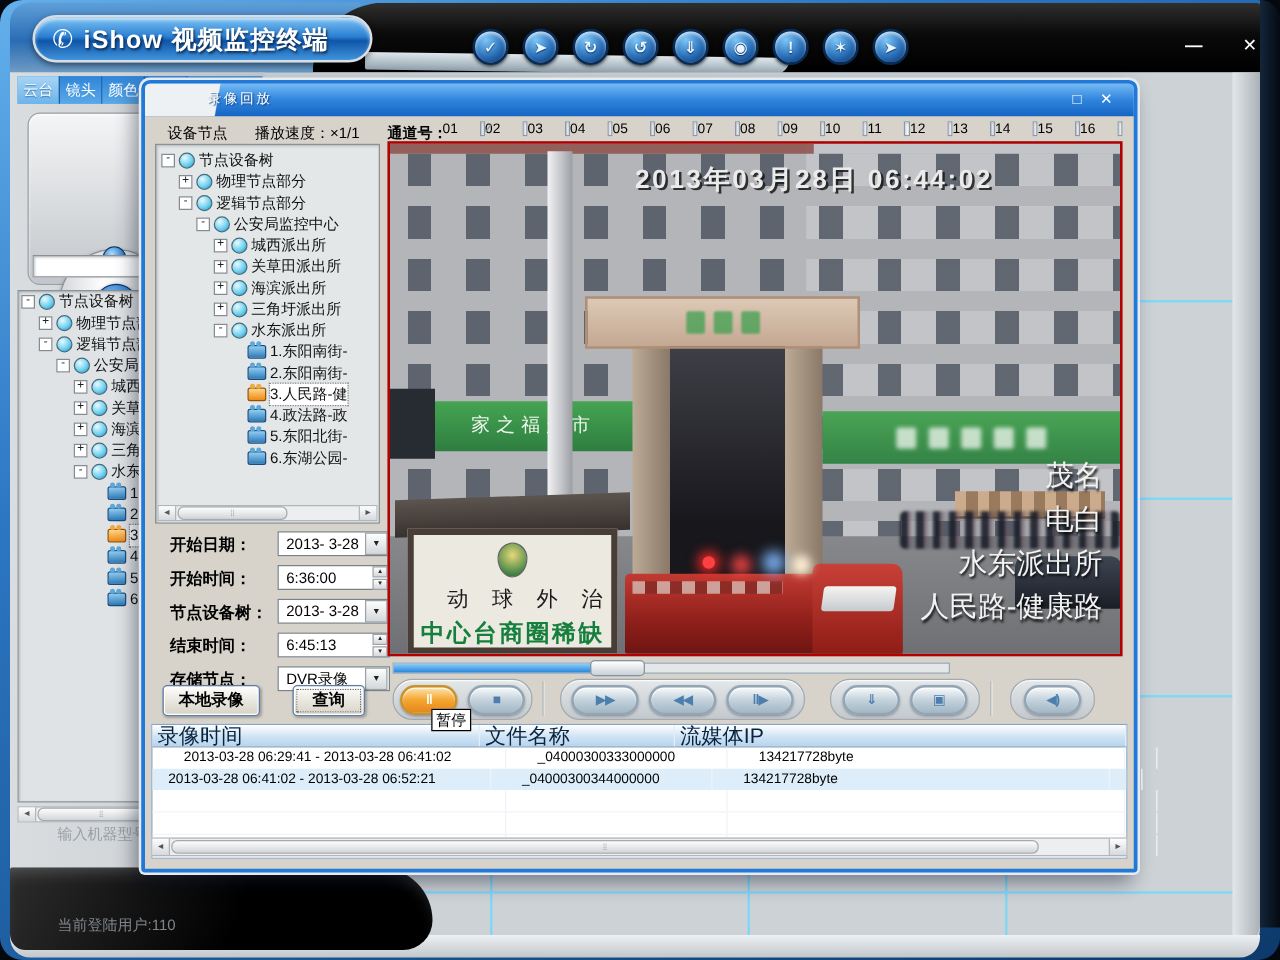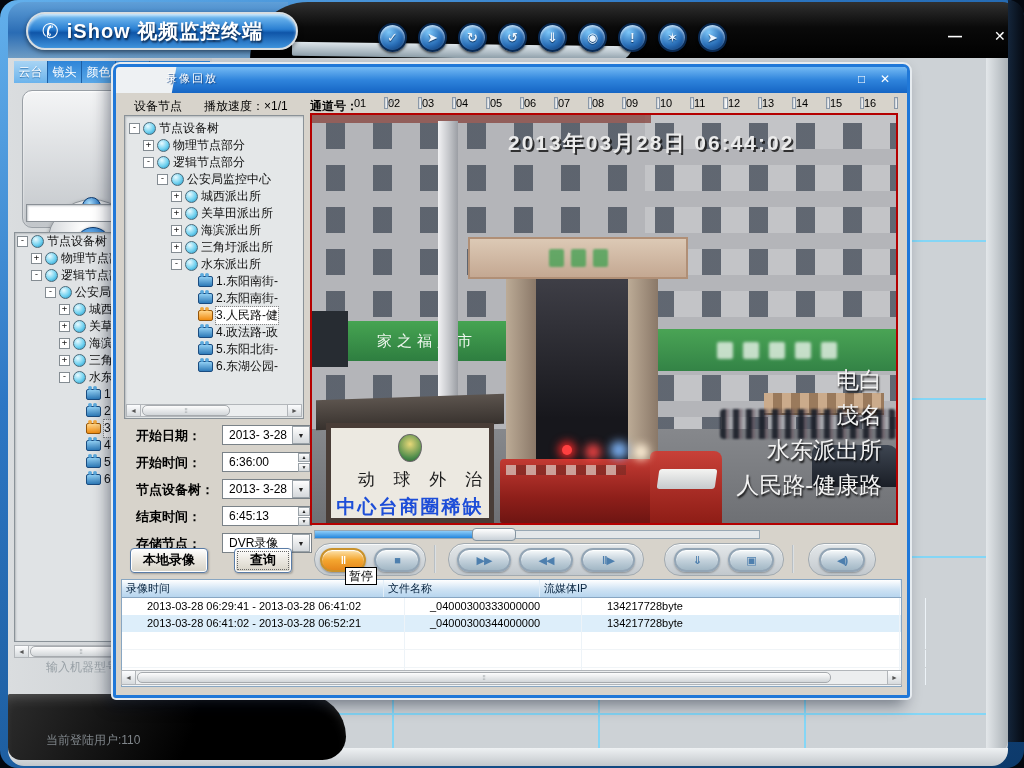--- a/index.html
+++ b/index.html
@@ -182,21 +182,21 @@
     border-radius:8px 10px 3px 3px;}
   .ped{left:8px;top:288px;width:8px;height:21px;background:#232933;border-radius:3px;
     box-shadow:16px 2px 0 #2a3140,150px 4px 0 #262c38;}
   .bbroof{left:4px;top:282px;width:188px;height:30px;background:linear-gradient(#5c544e,#37312d);transform:skewY(-2deg);}
   .billboard{left:14px;top:308px;width:168px;height:100px;background:#ece9e1;border:5px solid #493d37;box-sizing:border-box;}
   .shield{position:absolute;left:50%;top:6px;transform:translateX(-50%);width:22px;height:26px;
     background:radial-gradient(circle at 50% 35%,#e8d878,#4a8a4a 70%,#2e5e2e);
     border-radius:50% 50% 50% 50%/45% 45% 55% 55%;border:1px solid #666;}
   .bb1{position:absolute;left:0;top:40px;width:100%;text-align:right;font-size:17px;letter-spacing:7px;color:#1b1b1b;white-space:nowrap;}
   .bb2{position:absolute;left:0;top:66px;width:100%;text-align:center;font-size:19px;font-weight:bold;
-    letter-spacing:2px;color:#1d4ed8;white-space:nowrap;}
+    letter-spacing:2px;color:#15803d;white-space:nowrap;}
   .truck{left:188px;top:328px;width:222px;height:80px;}
   .truckbody{position:absolute;left:0;top:16px;width:100%;height:64px;border-radius:4px 8px 2px 2px;
     background:linear-gradient(#c23a32,#8e1f1a 60%,#6e1512);}
   .truckbody::before{content:"";position:absolute;left:6px;top:6px;width:120px;height:10px;
     background:repeating-linear-gradient(90deg,#d8d0c8 0 10px,#7c2a24 10px 20px);opacity:.7;}
   .truckcab{position:absolute;right:0;top:8px;width:72px;height:72px;border-radius:6px 8px 0 0;
     background:linear-gradient(#c84038,#8e1d16);}
   .windshield{position:absolute;right:6px;top:26px;width:58px;height:20px;border-radius:3px;
     background:linear-gradient(#f4f4f2,#c6cacd);transform:skewX(-8deg);}
   .lights{position:absolute;left:62px;top:2px;width:10px;height:10px;border-radius:50%;background:#ff4040;
@@ -223,25 +223,25 @@
     background:linear-gradient(#f7fafb,#c4d2dc 50%,#a2b7c5);color:#4d7fae;
     font-size:11px;font-weight:bold;line-height:20px;text-align:center;letter-spacing:-1px;
     box-shadow:0 1px 2px rgba(0,0,0,.3),inset 0 1px 1px #fff;white-space:nowrap;overflow:hidden;}
   .pb-btn.orange{background:linear-gradient(#fde4ae,#f4a62f 50%,#e5871c);border-color:#c9922c;color:#fff;}
   .tooltip{position:absolute;left:229px;top:500px;background:#ffffff;border:1px solid #000;
     font-size:12px;padding:0 3px;line-height:16px;color:#000;z-index:5;}
 
   
   .tbl{position:absolute;left:5px;top:512px;width:781px;background:#fff;border:1px solid #88a6c2;box-sizing:border-box;}
   .thead{display:flex;height:17px;background:linear-gradient(#ffffff,#cfe3f4 55%,#b7d5ee);
-    border-bottom:1px solid #88a6c2;font-size:11px;color:#06233f;}
+    border-bottom:1px solid #88a6c2;font-size:17px;color:#06233f;}
   .th{padding-left:4px;line-height:17px;border-right:1px solid #e2eef8;box-sizing:border-box;
     white-space:nowrap;overflow:hidden;}
   .tr{display:flex;height:17px;font-size:11px;color:#000;}
-  .tr.alt{background:#ddeefa;}
+  .tr.alt{background:#ddeefa;justify-content:center;}
   .td{padding-left:4px;line-height:17px;border-right:1px solid #edf3f8;box-sizing:border-box;
     white-space:nowrap;overflow:hidden;margin-left:21px;}
   .c1{width:262px;flex:none;} .c2{width:156px;flex:none;} .c3{width:297px;flex:none;} .c4{flex:1;}
   .tr.empty{border-bottom:1px solid #f0f4f7;}
 </style>
 </head>
 <body>
 
 <div id="screen">
   <div class="frame"></div>
@@ -647,22 +647,22 @@
         <div class="bb2">中心台商圈稀缺</div>
       </div>
       <div class="sc truck">
         <div class="truckbody"></div>
         <div class="truckcab"></div>
         <div class="windshield"></div>
         <div class="lights"></div>
       </div>
       <div class="sc vts">2013年03月28日  06:44:02</div>
       <div class="sc" id="osd">
+          <div>茂名</div>
           <div>电白</div>
-          <div>茂名</div>
           <div>水东派出所</div>
           <div>人民路-健康路</div>
         </div>
     </div>
 
     <div class="sl-track"></div>
     <div class="sl-fill"></div>
     <div class="sl-thumb"></div>
     <div class="pb-group" id="pg0">
         <div class="pb-btn orange">‖</div>

